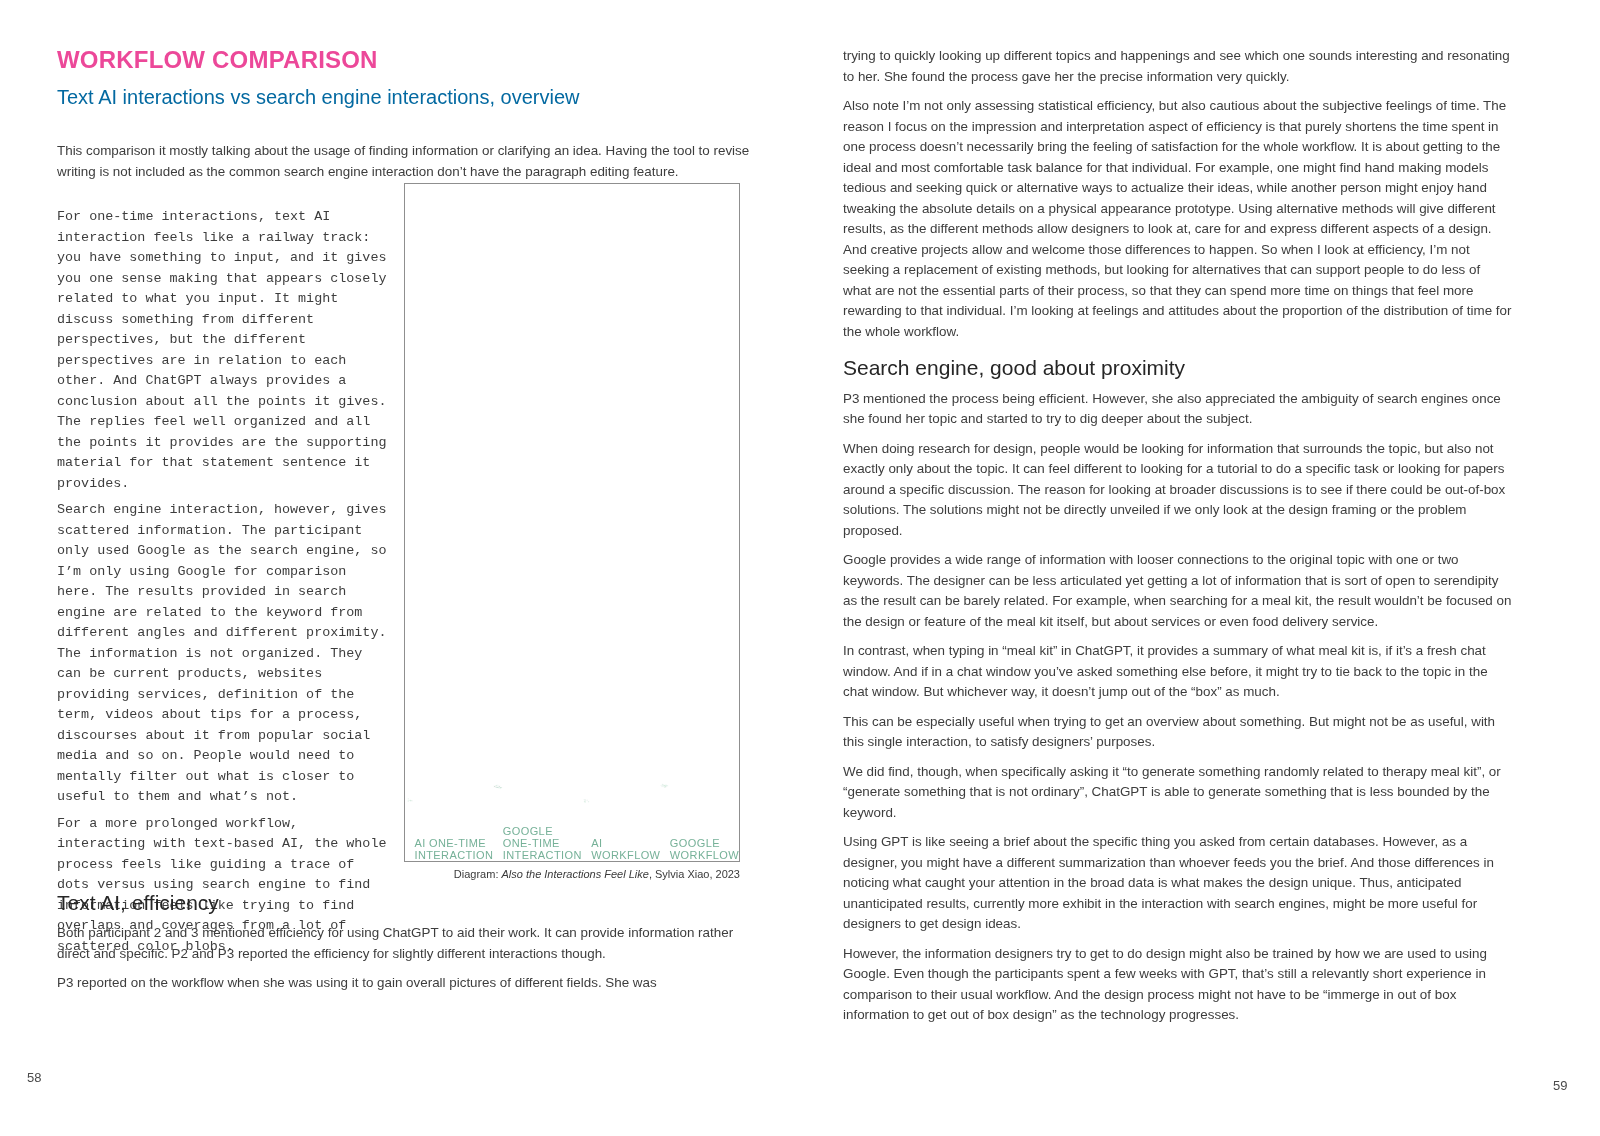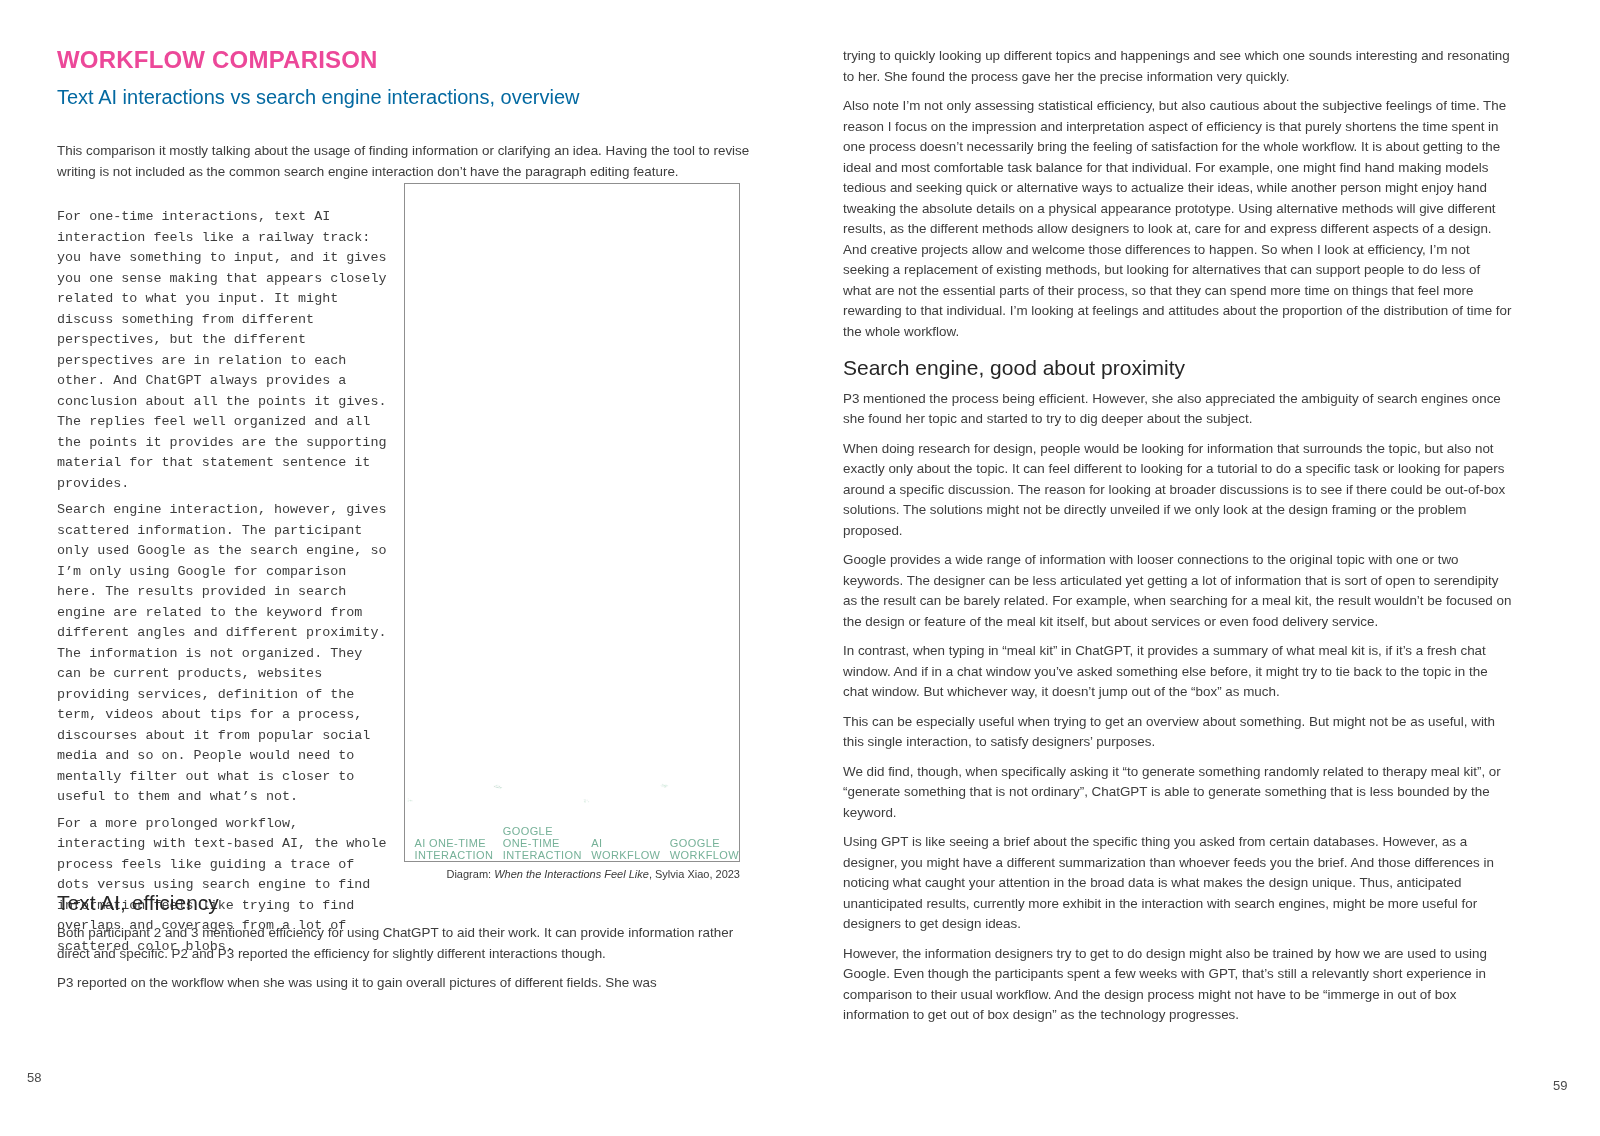--- a/index.html
+++ b/index.html
@@ -181,21 +181,21 @@
           <use href="#blob" transform="translate(226,104) scale(0.8)"></use>
           <use href="#blob" transform="translate(238,64) scale(0.85)"></use>
           <use href="#blob" transform="translate(282,78) scale(0.85)"></use>
           <use href="#blob" transform="translate(196,128) scale(0.8)"></use>
         </g>
       </svg>
       <div class="d-label">GOOGLE WORKFLOW</div>
     </div>
 
     <div id="caption">
-      <span>Diagram: </span><em>When the Interactions Feel Like</em><span>, Sylvia Xiao, 2023</span>
+      <span>Diagram: </span><em>Also the Interactions Feel Like</em><span>, Sylvia Xiao, 2023</span>
     </div>
 
     <h2 id="h-eff">Text AI, efficiency</h2>
     <div id="eff-body" class="body-text">
       <p>Both participant 2 and 3 mentioned efficiency for using ChatGPT to aid their work. It can provide information rather direct and specific. P2 and P3 reported the efficiency for slightly different interactions though.</p>
       <p>P3 reported on the workflow when she was using it to gain overall pictures of different fields. She was</p>
     </div>
 
     <div id="pn58" class="pnum">58</div>
   </section>

